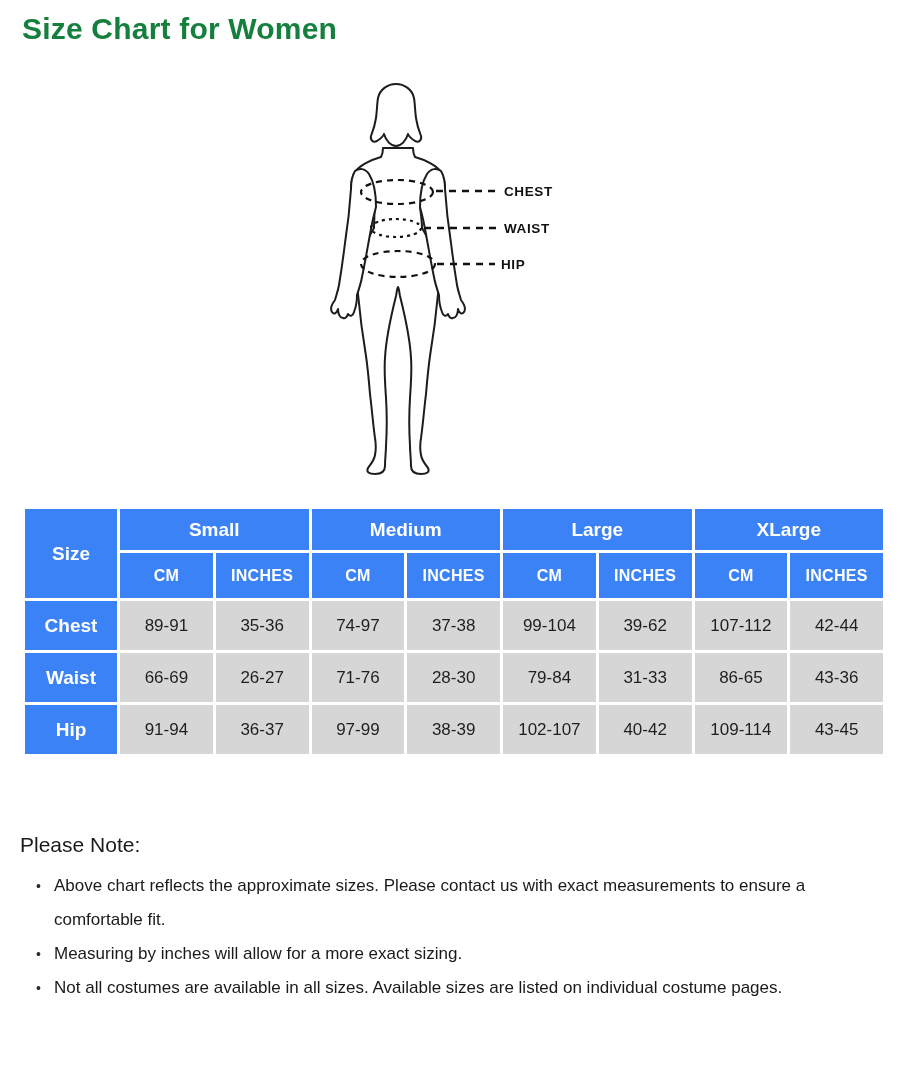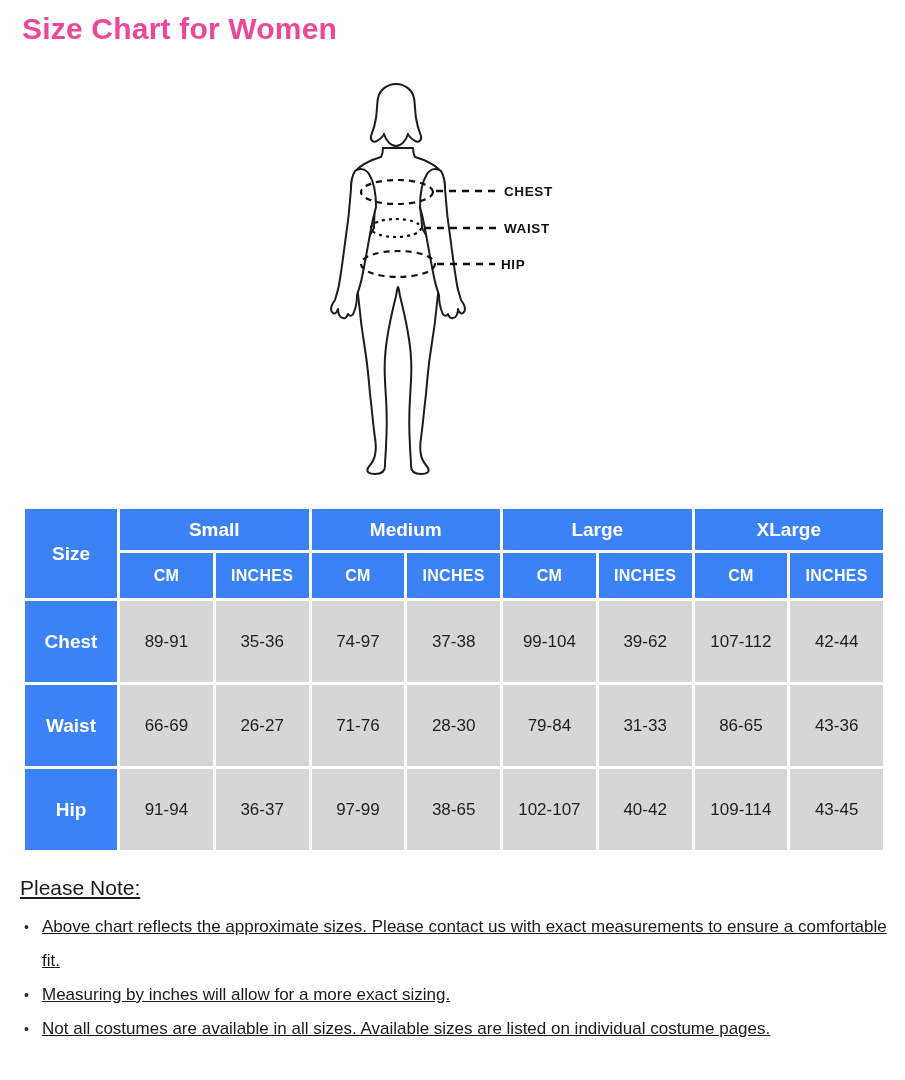--- a/index.html
+++ b/index.html
@@ -5,21 +5,21 @@
   html, body { margin: 0; padding: 0; background: #ffffff; }
   body {
     width: 905px; height: 1080px; overflow: hidden; position: relative;
     font-family: "Liberation Sans", sans-serif; color: #1a1a1a;
   }
   .page { position: absolute; inset: 0; background: #ffffff; }
 
   
   .page-title {
     position: absolute; left: 22px; top: 12px;
-    font-size: 30px; font-weight: bold; color: #ec4899; letter-spacing: 0.2px;
+    font-size: 30px; font-weight: bold; color: #15803d; letter-spacing: 0.2px;
     margin: 0;
   }
 
   
   .figure-wrap { position: absolute; left: 330px; top: 80px; width: 280px; height: 400px; }
   .figure-wrap svg { display: block; }
   .sil { fill: #ffffff; stroke: #1c1c1c; stroke-width: 2; stroke-linejoin: round; stroke-linecap: round; }
   .measure-ellipse { fill: none; stroke: #111111; stroke-width: 2.2; }
   .leader { stroke: #111111; stroke-width: 2.6; stroke-dasharray: 7 6; }
   .diagram-label { font-family: "Liberation Sans", sans-serif; font-size: 13.5px; font-weight: bold; fill: #111111; letter-spacing: 0.6px; }
@@ -32,27 +32,27 @@
   }
   .size-table th, .size-table td { text-align: center; vertical-align: middle; padding: 0; }
   .size-table th {
     background: #3b82f6; color: #ffffff; font-weight: bold;
   }
   .size-table .group-row th { height: 41px; font-size: 19px; }
   .size-table .unit-row th { height: 45px; font-size: 16px; letter-spacing: 0.3px; }
   .size-table .corner { font-size: 20px; }
   .size-table .row-label { font-size: 19px; }
   .size-table td {
-    background: #d6d6d6; color: #1f1f1f; font-size: 17px; height: 81px;
-  }
-
-  
-  .notes { position: absolute; left: 20px; top: 876px; width: 868px; text-decoration: underline; }
+    background: #d6d6d6; color: #1f1f1f; font-size: 17px; height: 49px;
+  }
+
+  
+  .notes { position: absolute; left: 20px; top: 833px; width: 868px; }
   .notes-heading { font-size: 21px; font-weight: normal; color: #1a1a1a; margin: 0 0 10px 0; }
-  .notes-list { list-style: none; margin: 0; padding: 0; font-size: 17px; color: #1a1a1a; }
+  .notes-list { list-style: none; margin: 12px; padding: 0; font-size: 17px; color: #1a1a1a; }
   .notes-list li { position: relative; padding-left: 22px; line-height: 34px; }
   .notes-list li::before {
     content: "\2022";
     position: absolute; left: 4px; top: 0;
     font-size: 14px; color: #2a2a2a;
   }
 </style>
 </head>
 <body>
 
@@ -220,21 +220,21 @@
       <td>79-84</td>
       <td>31-33</td>
       <td>86-65</td>
       <td>43-36</td>
     </tr>
     <tr>
       <th class="row-label">Hip</th>
       <td>91-94</td>
       <td>36-37</td>
       <td>97-99</td>
-      <td>38-65</td>
+      <td>38-39</td>
       <td>102-107</td>
       <td>40-42</td>
       <td>109-114</td>
       <td>43-45</td>
     </tr>
   </tbody>
     </table>
 
   <div class="notes">
     <p class="notes-heading">Please Note:</p>

